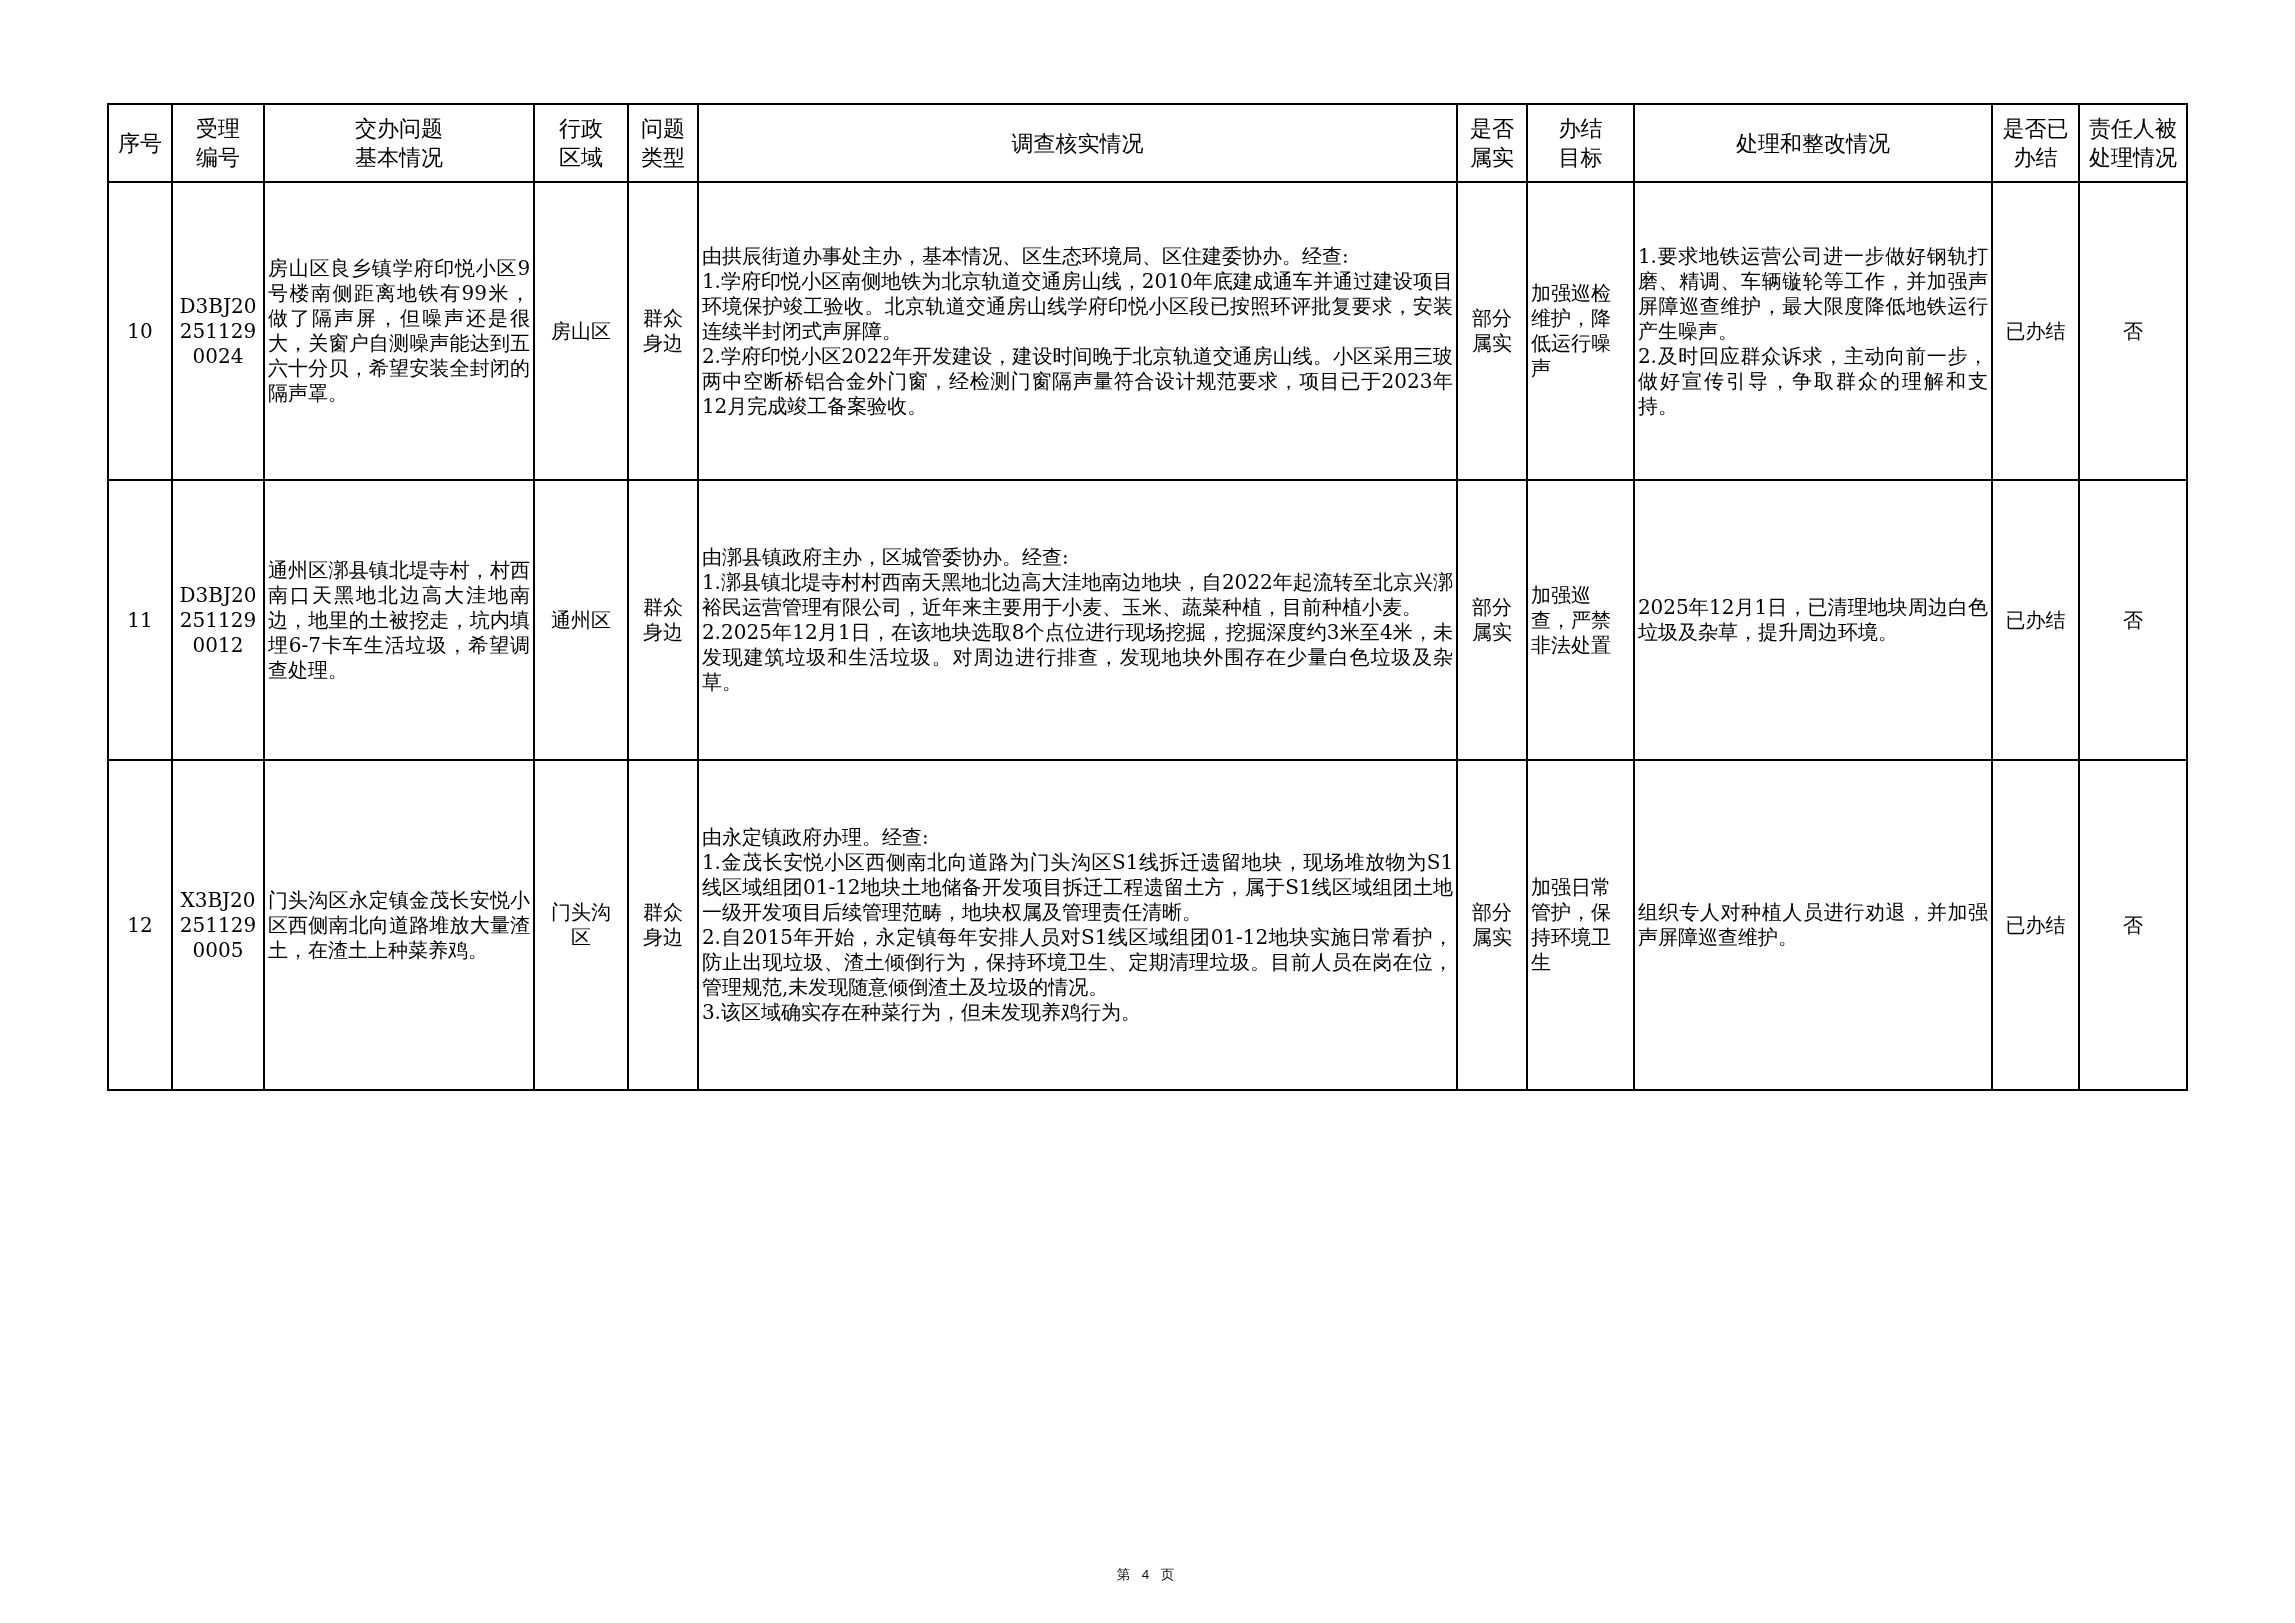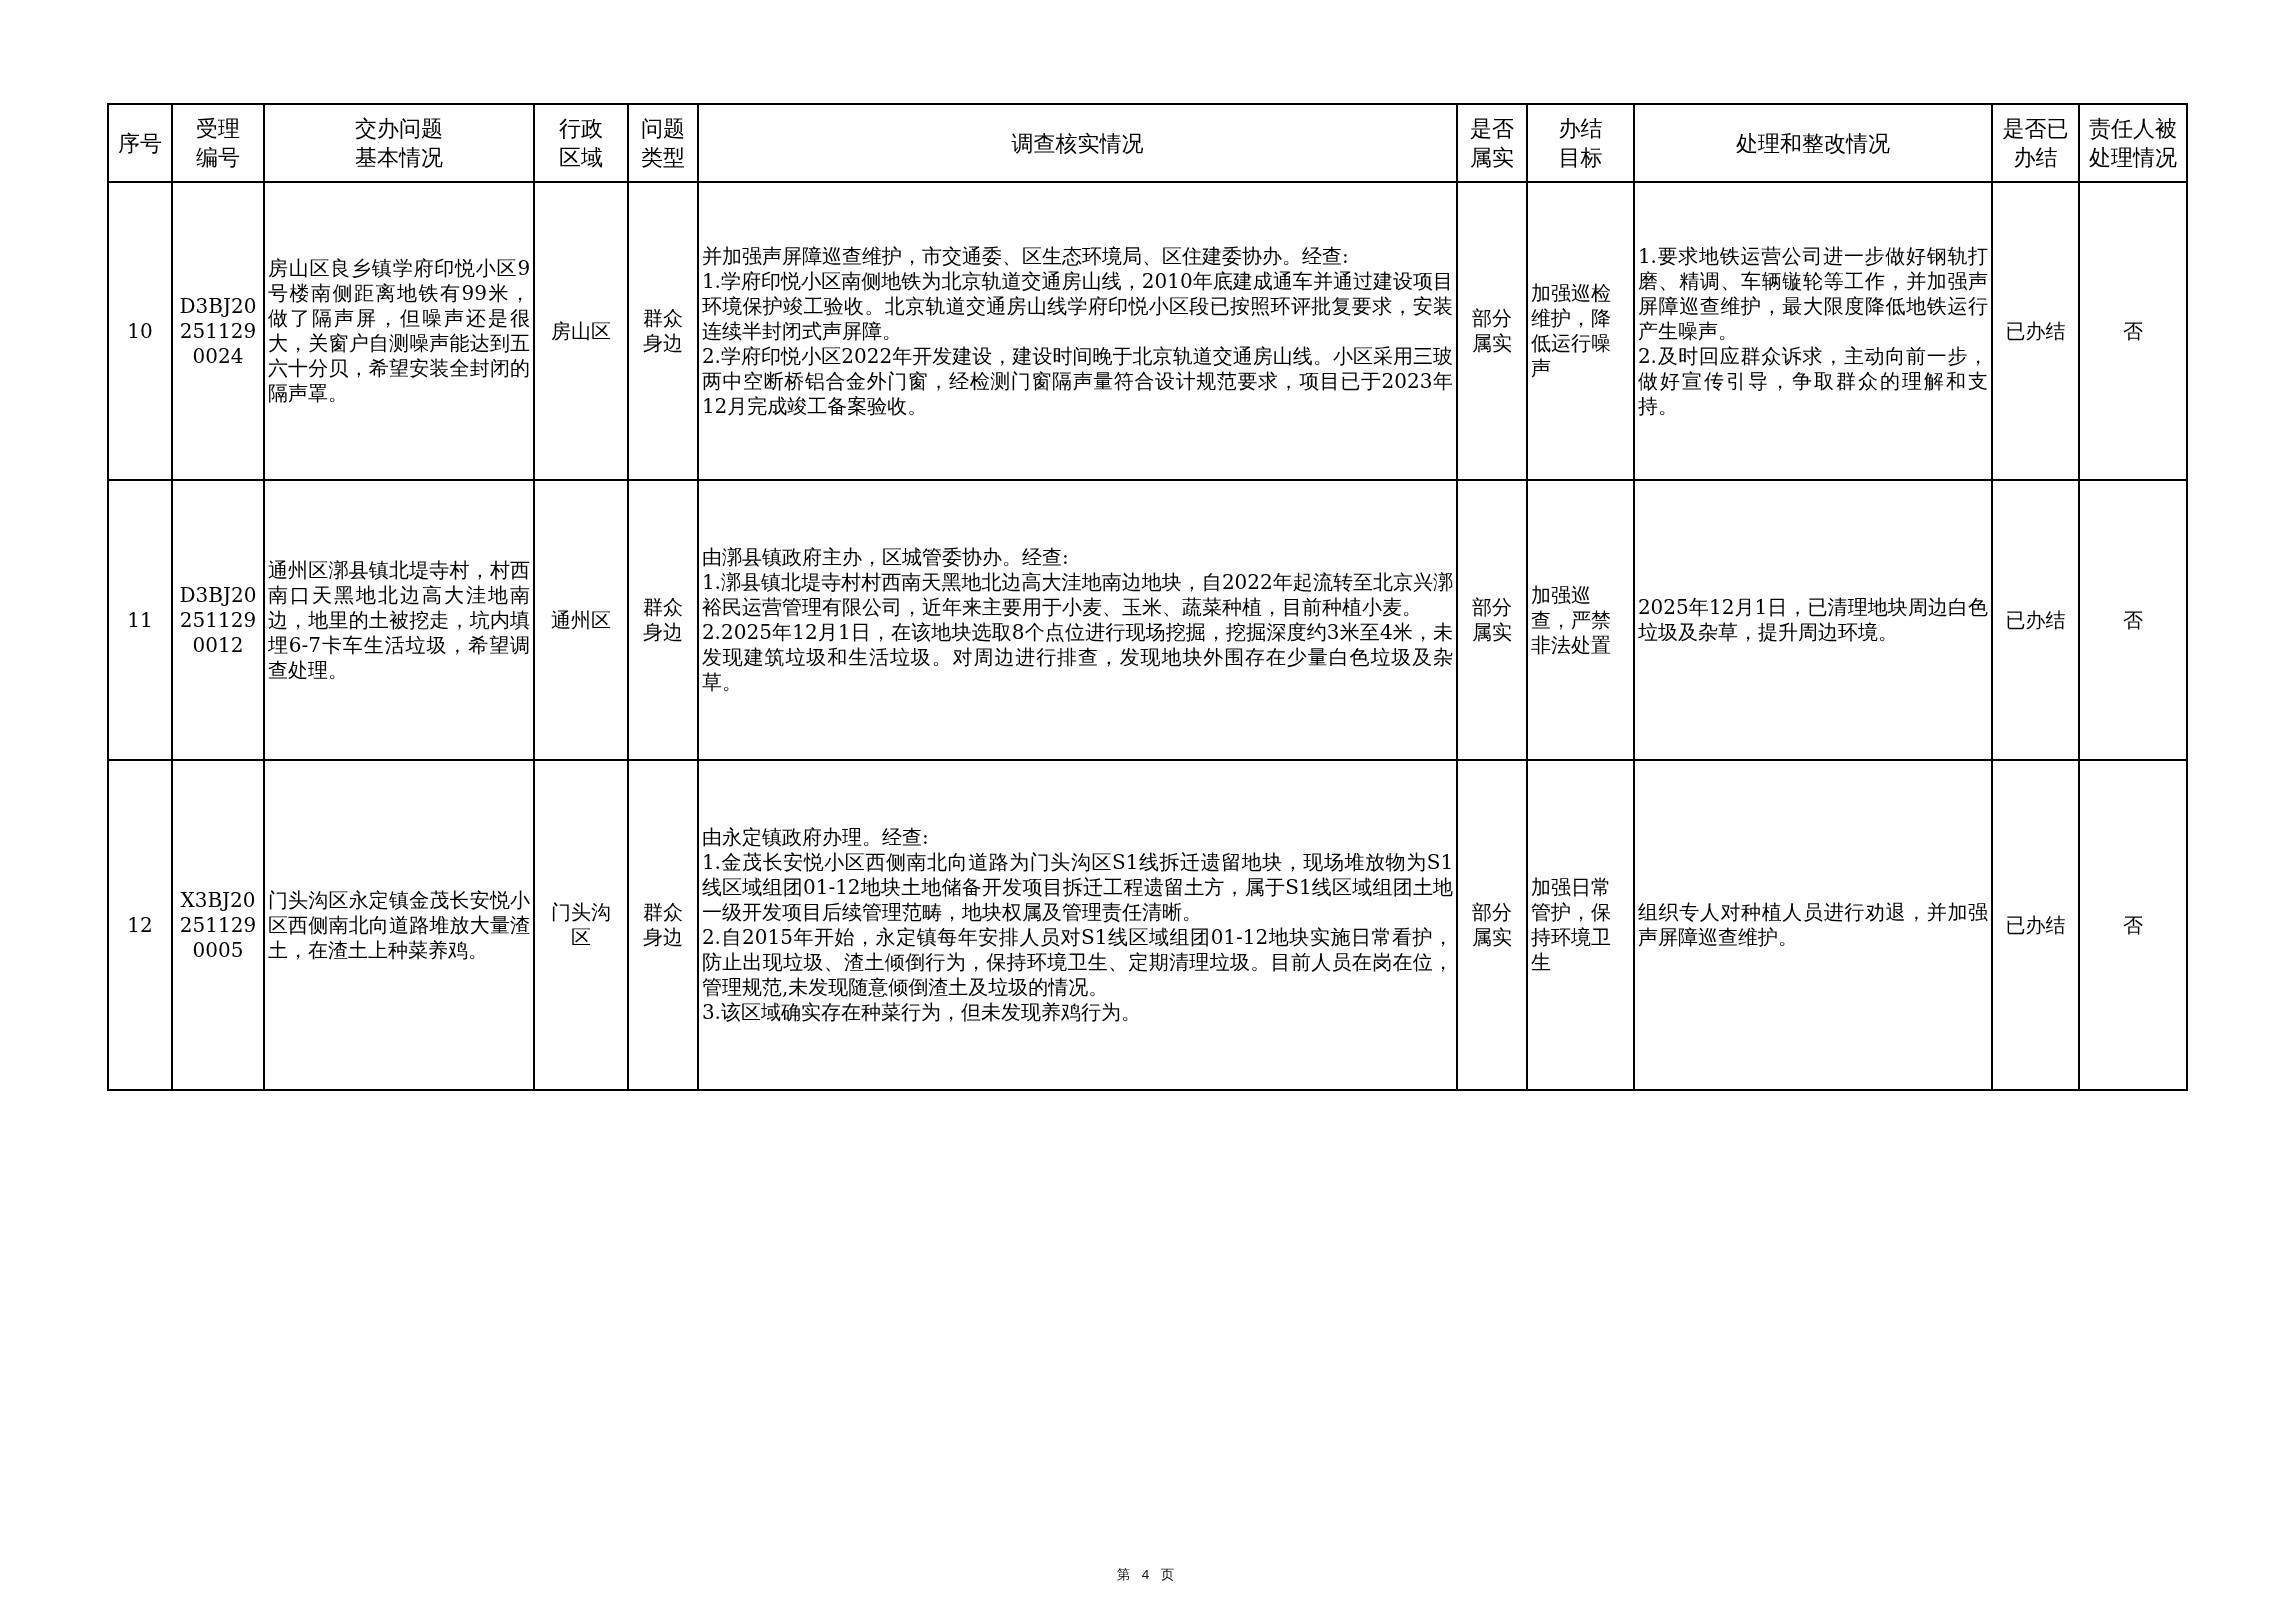--- a/index.html
+++ b/index.html
@@ -116,21 +116,21 @@
         <td class="center">10</td>
         <td class="center">
           <span class="code-line">D3BJ20</span>
           <span class="code-line">251129</span>
           <span class="code-line">0024</span>
         </td>
         <td class="text">房山区良乡镇学府印悦小区9号楼南侧距离地铁有99米，做了隔声屏，但噪声还是很大，关窗户自测噪声能达到五六十分贝，希望安装全封闭的隔声罩。</td>
         <td class="center">房山区</td>
         <td class="center"><span style="display:inline-block;width:2.1em;">群众身边</span></td>
         <td class="text">
-          <span class="para">并加强声屏障巡查维护，市交通委、区生态环境局、区住建委协办。经查:</span>
+          <span class="para">由拱辰街道办事处主办，基本情况、区生态环境局、区住建委协办。经查:</span>
           <span class="para">1.学府印悦小区南侧地铁为北京轨道交通房山线，2010年底建成通车并通过建设项目环境保护竣工验收。北京轨道交通房山线学府印悦小区段已按照环评批复要求，安装连续半封闭式声屏障。</span>
           <span class="para">2.学府印悦小区2022年开发建设，建设时间晚于北京轨道交通房山线。小区采用三玻两中空断桥铝合金外门窗，经检测门窗隔声量符合设计规范要求，项目已于2023年12月完成竣工备案验收。</span>
         </td>
         <td class="center"><span style="display:inline-block;width:2.1em;">部分属实</span></td>
         <td class="narrow">加强巡检维护，降低运行噪声</td>
         <td class="text">
           <span class="para">1.要求地铁运营公司进一步做好钢轨打磨、精调、车辆镟轮等工作，并加强声屏障巡查维护，最大限度降低地铁运行产生噪声。</span>
           <span class="para">2.及时回应群众诉求，主动向前一步，做好宣传引导，争取群众的理解和支持。</span>
         </td>
         <td class="center">已办结</td>

